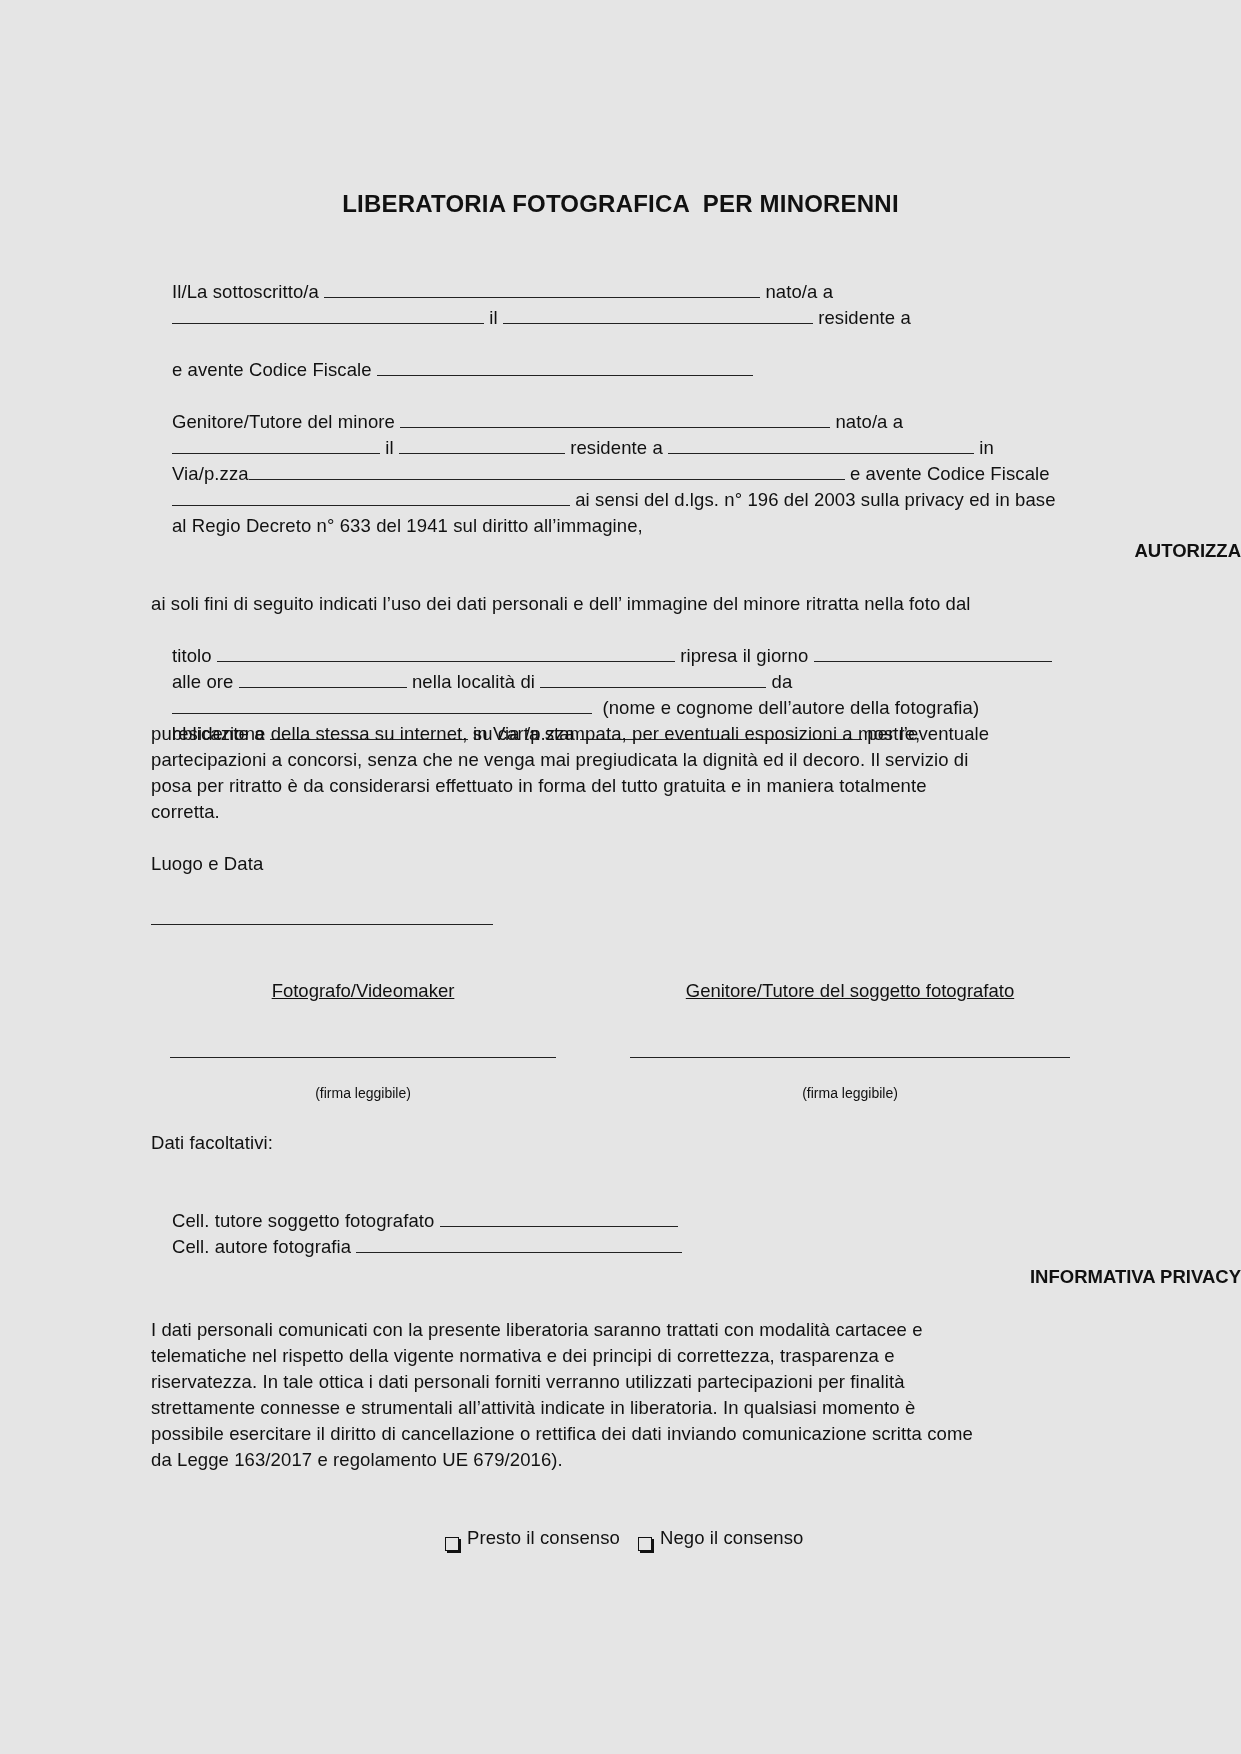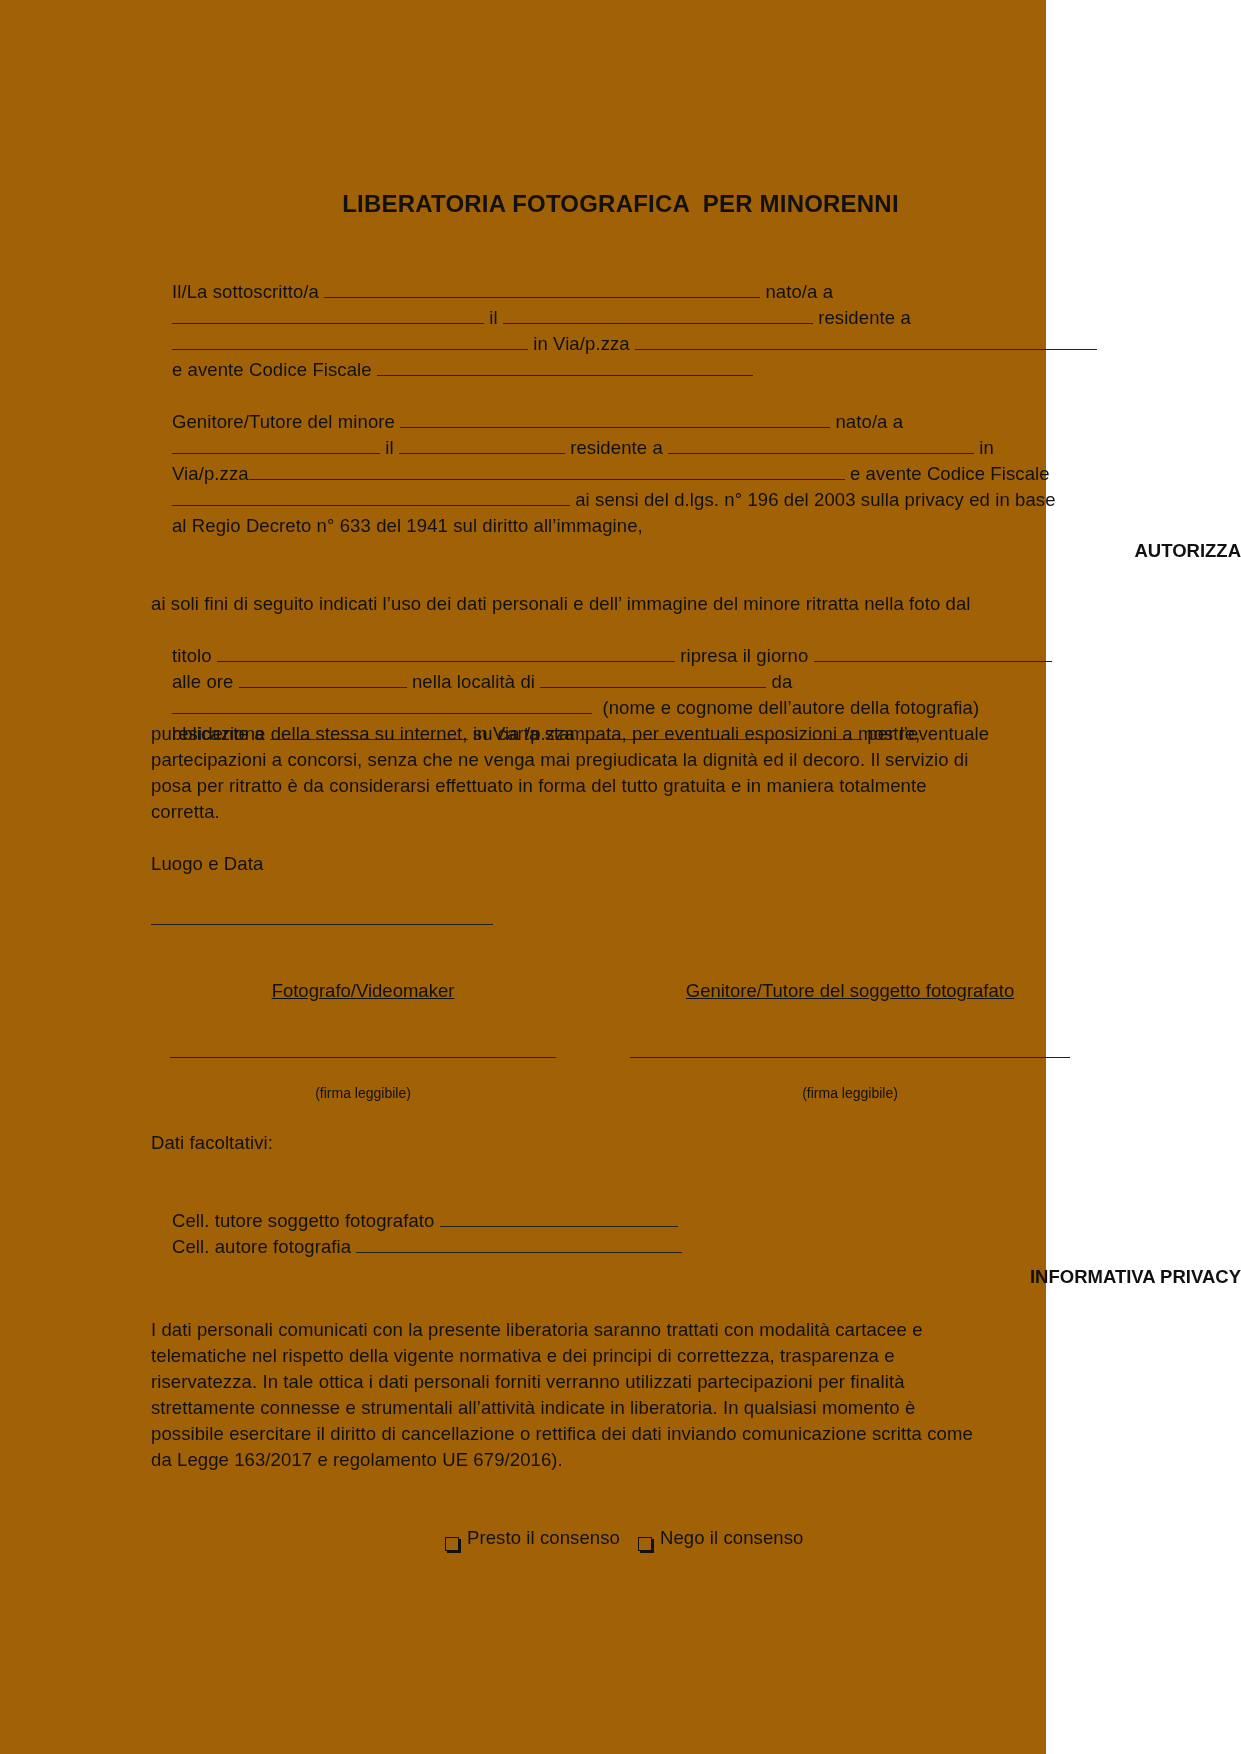--- a/index.html
+++ b/index.html
@@ -1,18 +1,18 @@
 <!DOCTYPE html>
 <html><head>
 <meta charset="utf-8">
 <style>
   html, body { margin: 0; padding: 0; background: #ffffff; }
   body { width: 1241px; height: 1754px; position: relative; overflow: hidden;
          font-family: "Liberation Sans", sans-serif; color: #111111; }
-  .page { position: absolute; left: 0; top: 0; width: 1046px; height: 1754px; background: #a16207; }
+  .page { position: absolute; left: 0; top: 0; width: 1241px; height: 1754px; background: #e5e5e5; }
   .ln { position: absolute; left: 151px; font-size: 18.5px; line-height: 26px; white-space: pre; letter-spacing: 0.1px; }
   .title { position: absolute; left: 0; width: 1241px; top: 190px; text-align: center;
            font-size: 24px; font-weight: bold; letter-spacing: 0.2px; white-space: pre; }
   .heading { position: absolute; left: 0; width: 1241px; text-align: right; font-size: 18.5px; font-weight: bold; }
   .it { }
   .blank { display: inline-block; border-bottom: 1.4px solid #222; height: 18px; vertical-align: baseline; }
   .center { position: absolute; text-align: center; font-size: 18.5px; white-space: pre; text-decoration: underline; }
   .small { position: absolute; text-align: center; font-size: 14px; white-space: pre; }
   .sigline { position: absolute; border-bottom: 1.4px solid #222; height: 0; }
   .check { display: inline-flex; align-items: flex-end; gap: 6px; margin-right: 18px; cursor: pointer; }
@@ -23,23 +23,20 @@
 
 <div class="page">
 
   <div class="title">LIBERATORIA FOTOGRAFICA  PER MINORENNI</div>
 
   <div class="ln" style="top:253px">
     <span>Il/La sottoscritto/a</span> <span class="blank" style="width:436px"></span> <span>nato/a a</span>
   </div>
   <div class="ln" style="top:279px">
     <span class="blank" style="width:312px"></span> <span>il</span> <span class="blank" style="width:310px"></span> <span>residente a</span>
-  </div>
-  <div class="ln" style="top:305px">
-    <span class="blank" style="width:356px"></span> <span>in Via/p.zza</span> <span class="blank" style="width:462px"></span>
   </div>
   <div class="ln" style="top:331px">
     <span>e avente Codice Fiscale</span> <span class="blank" style="width:376px"></span>
   </div>
 
   <div class="ln" style="top:383px">
     <span>Genitore/Tutore del minore</span> <span class="blank" style="width:430px"></span> <span>nato/a a</span>
   </div>
   <div class="ln" style="top:409px">
     <span class="blank" style="width:208px"></span> <span>il</span> <span class="blank" style="width:166px"></span> <span>residente a</span> <span class="blank" style="width:306px"></span> <span>in</span>

